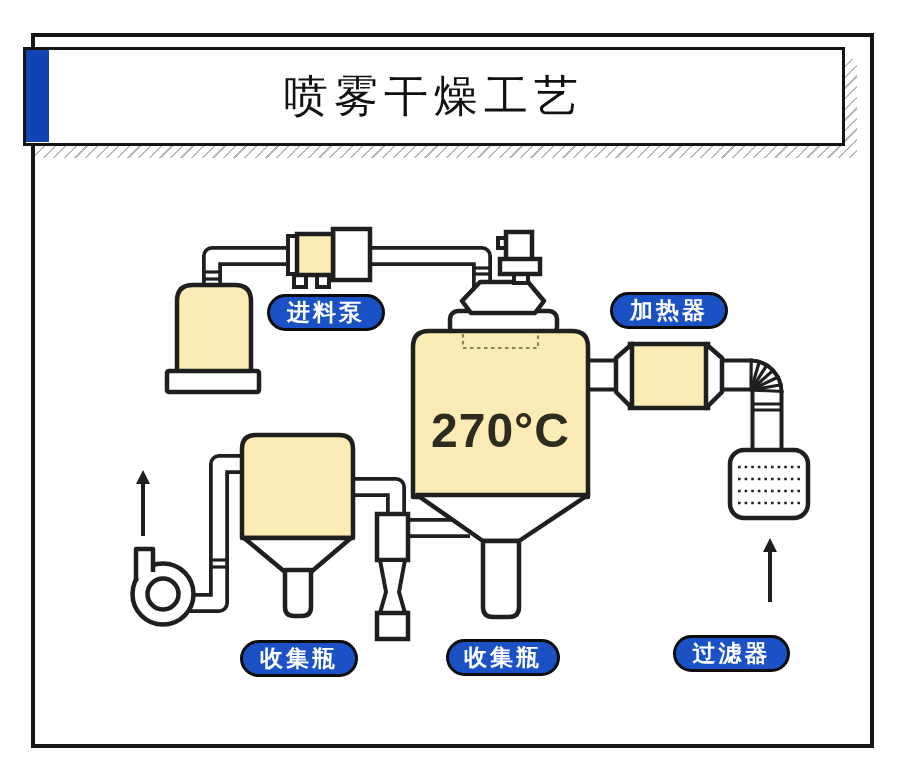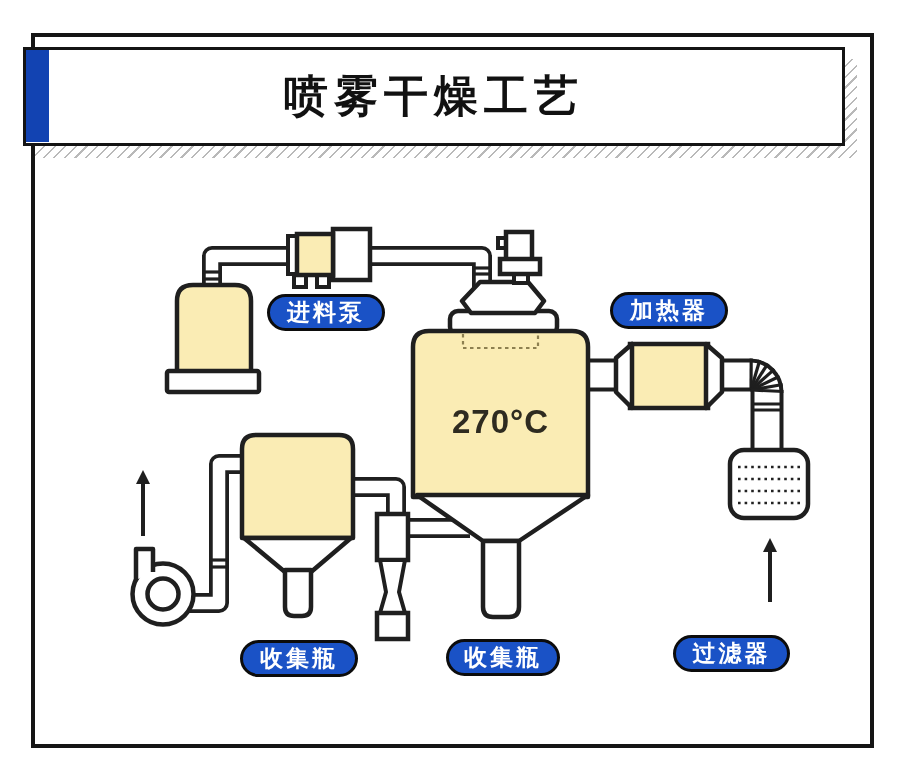--- a/index.html
+++ b/index.html
@@ -7,31 +7,31 @@
          font-family:"Liberation Sans","DejaVu Sans",sans-serif;}
   
   .outer-frame{position:absolute;left:31px;top:33px;width:843px;height:715px;
                border:4px solid #151515;box-sizing:border-box;background:transparent;z-index:1;}
   
   .header-shadow{position:absolute;left:35px;top:59px;width:822px;height:99px;z-index:2;
     background:repeating-linear-gradient(135deg,#b9b9b9 0 1.6px,transparent 1.6px 7.5px);}
   .header-box{position:absolute;left:23px;top:47px;width:822px;height:99px;box-sizing:border-box;
     background:#ffffff;border:3.5px solid #141414;z-index:3;display:flex;align-items:center;justify-content:center;}
   .header-accent{position:absolute;left:0;top:0;width:23px;height:92px;background:#1243B2;}
-  .page-title{font-size:44px;font-weight:bold;color:#111111;letter-spacing:6px;}
+  .page-title{font-size:44px;font-weight:normal;color:#111111;letter-spacing:6px;}
   
   #diagram{position:absolute;left:0;top:0;z-index:4;}
   
   .pill{position:absolute;z-index:6;box-sizing:border-box;height:37px;
     background:#1A52C6;border:3px solid #0c0c0c;border-radius:21px;
     display:flex;align-items:center;justify-content:center;
     color:#ffffff;font-size:23px;font-weight:bold;letter-spacing:3px;}
   
   .temp{position:absolute;left:413px;top:403px;width:175px;z-index:5;text-align:center;
-    font-size:33px;font-weight:bold;color:#2e2b20;letter-spacing:1px;}
+    font-size:48px;font-weight:bold;color:#2e2b20;letter-spacing:1px;}
 </style>
 </head>
 <body>
 
 <div id="stage">
 
   <div class="outer-frame"></div>
 
   <div class="header-shadow"></div>
   <div class="header-box">

